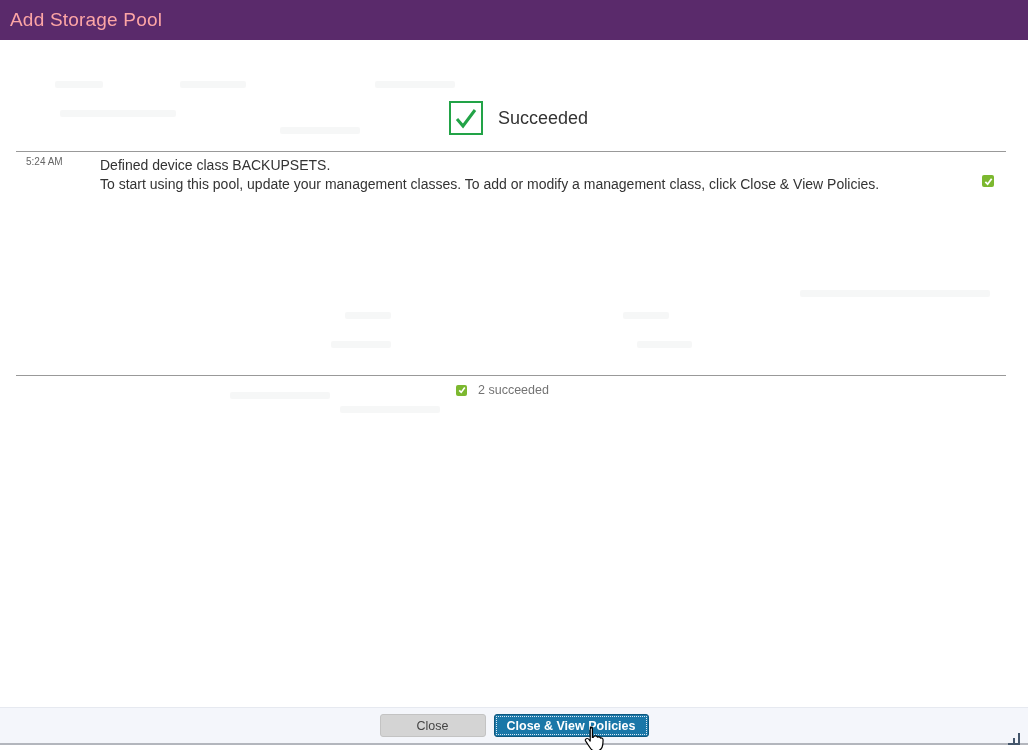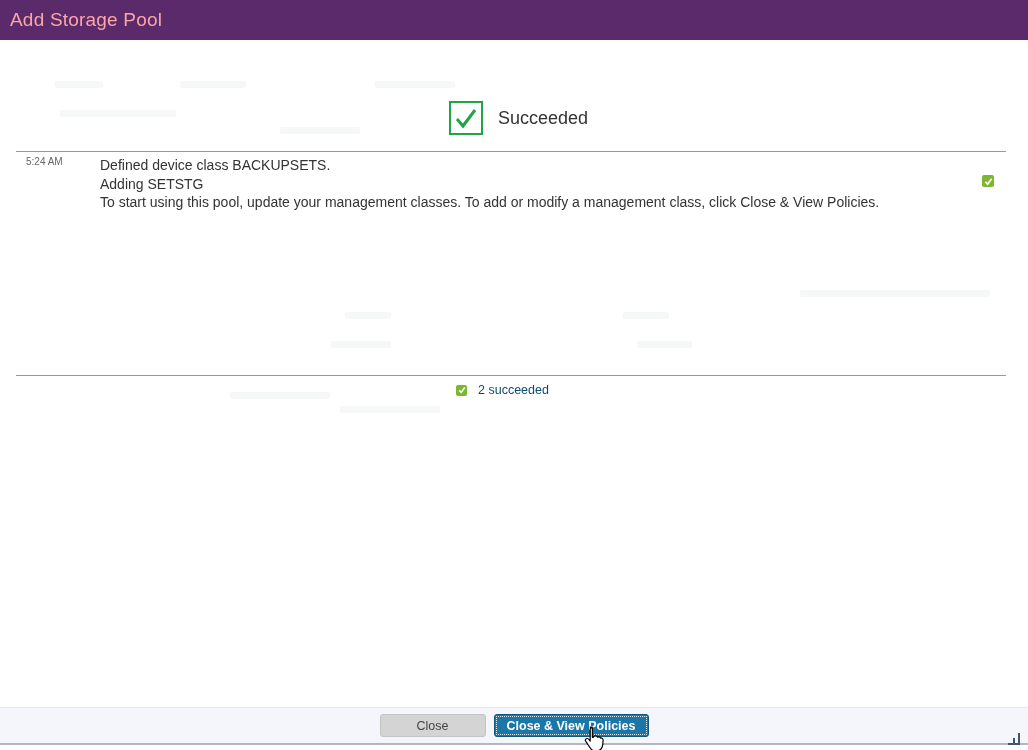--- a/index.html
+++ b/index.html
@@ -75,21 +75,21 @@
     display: flex; align-items: center; justify-content: center;
   }
   
   .summary-row {
     position: absolute; top: 383px; left: 456px;
     display: flex; align-items: center;
   }
   .summary-row .mini-check { width: 11px; height: 11px; }
   .summary-label {
     margin-left: 11px;
-    font-size: 12.5px; color: #0c4a6e;
+    font-size: 12.5px; color: #737373;
   }
   
   .footer {
     position: absolute; top: 707px; left: 0;
     width: 1028px; height: 38px;
     background: var(--footer-background, #f4f6fb);
     border-top: 1px solid #e6e9f0;
     border-bottom: 2px solid #b3b6bd;
     display: flex; align-items: center; justify-content: center;
     gap: 8px;
@@ -150,21 +150,20 @@
   </div>
   <span class="status-label">Succeeded</span>
 </div>
 
 <div class="divider top"></div>
 
 <div>
   <div class="log-time">5:24 AM</div>
   <div class="log-messages">
     <div>Defined device class BACKUPSETS.</div>
-    <div>Adding SETSTG</div>
     <div>To start using this pool, update your management classes. To add or modify a management class, click Close &amp; View Policies.</div>
   </div>
   <div class="row-status-icon">
     <div class="mini-check">
       <svg width="9" height="9" viewBox="0 0 10 10">
         <polyline points="1.5,5.5 4,8 8.5,2" fill="none" stroke="#ffffff" stroke-width="2"></polyline>
       </svg>
     </div>
   </div>
 </div>

